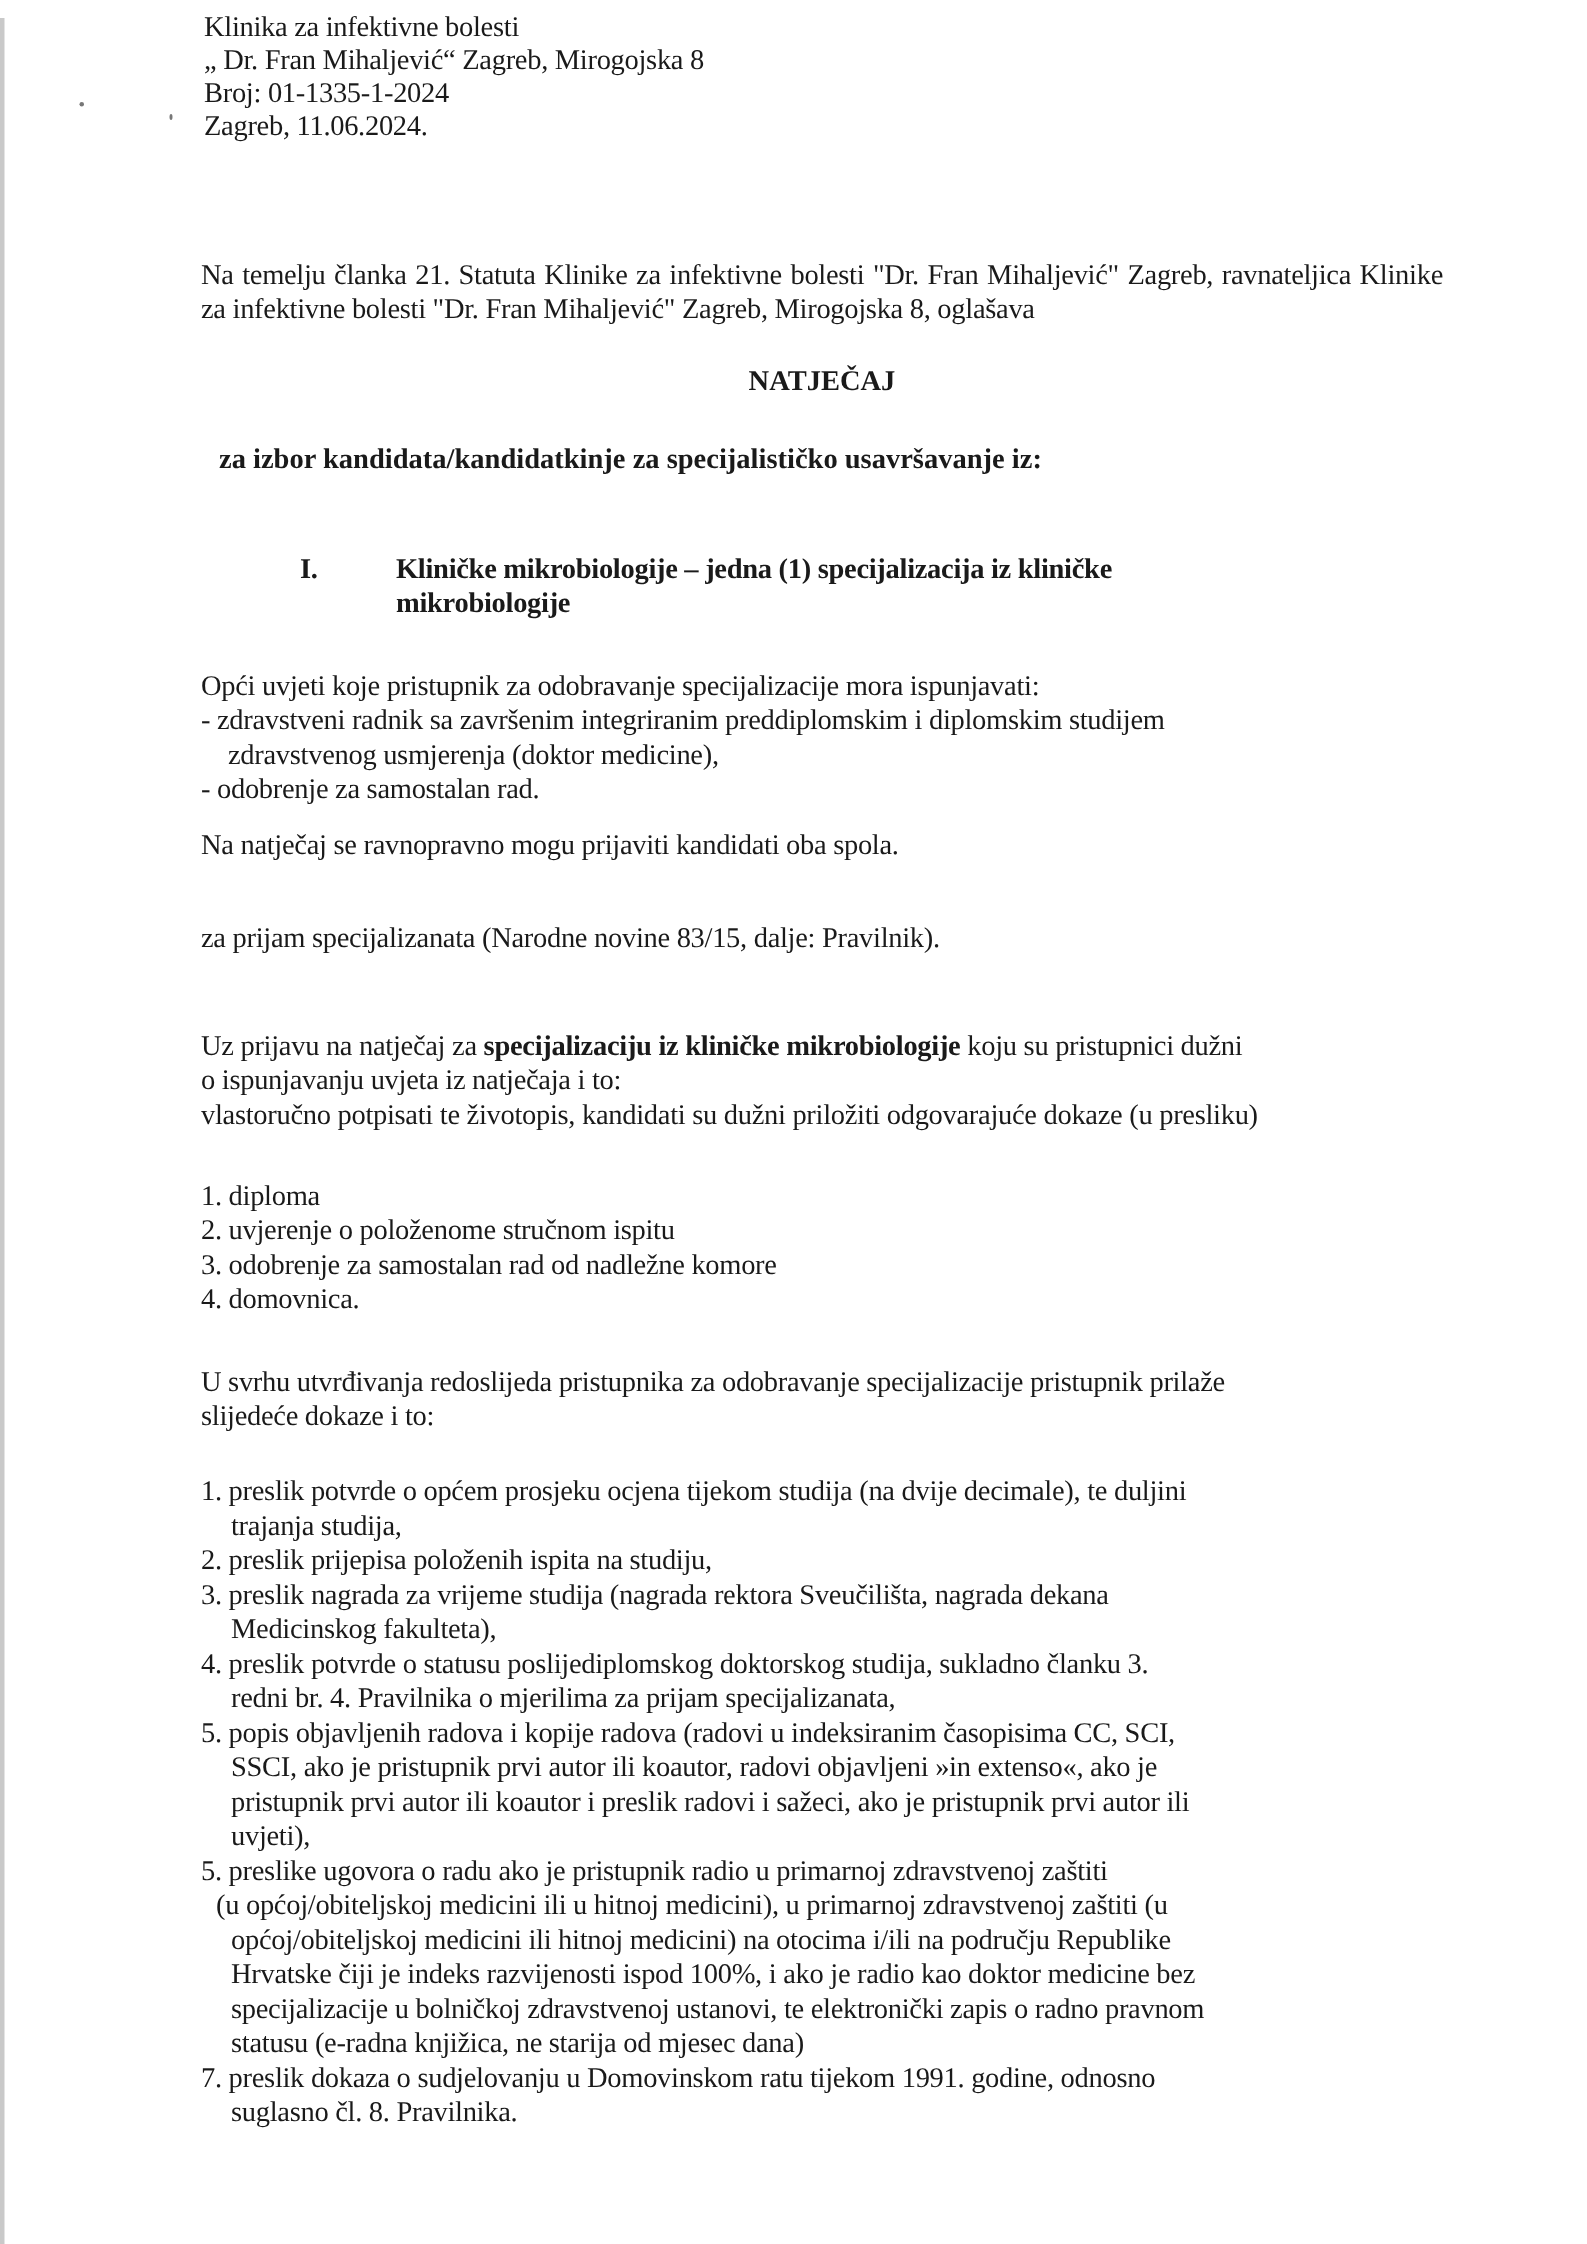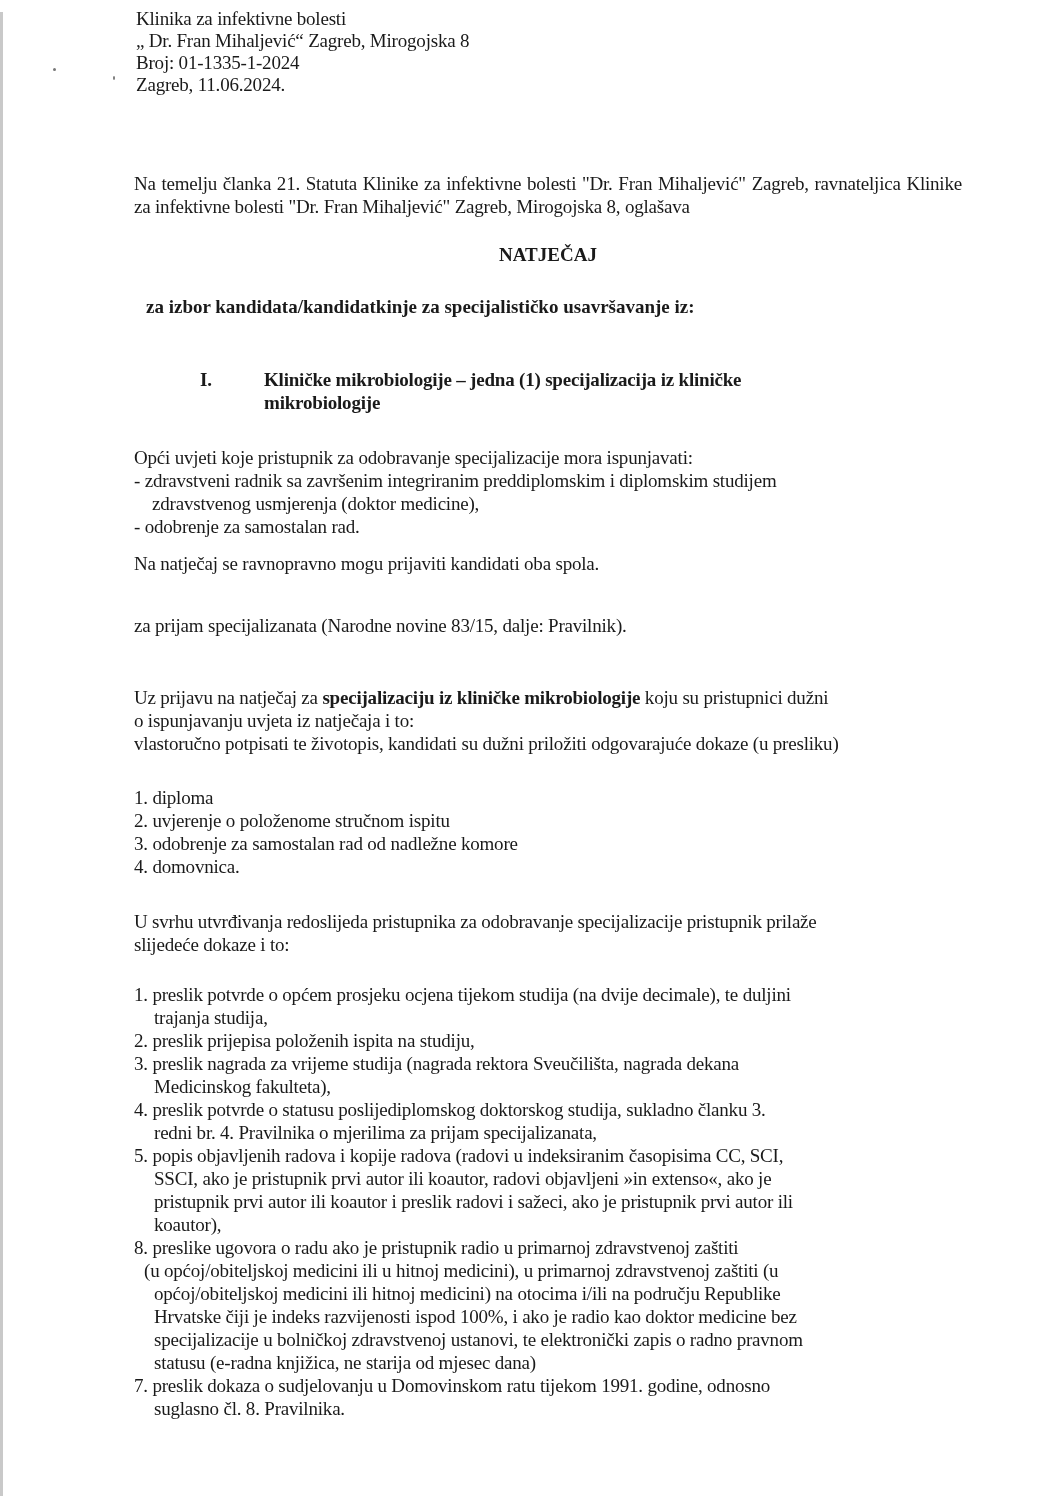--- a/index.html
+++ b/index.html
@@ -98,22 +98,22 @@
     <span class="li">1. preslik potvrde o općem prosjeku ocjena tijekom studija (na dvije decimale), te duljini</span>
     <span class="li ind2">trajanja studija,</span>
     <span class="li">2. preslik prijepisa položenih ispita na studiju,</span>
     <span class="li">3. preslik nagrada za vrijeme studija (nagrada rektora Sveučilišta, nagrada dekana</span>
     <span class="li ind2">Medicinskog fakulteta),</span>
     <span class="li">4. preslik potvrde o statusu poslijediplomskog doktorskog studija, sukladno članku 3.</span>
     <span class="li ind2">redni br. 4. Pravilnika o mjerilima za prijam specijalizanata,</span>
     <span class="li">5. popis objavljenih radova i kopije radova (radovi u indeksiranim časopisima CC, SCI,</span>
     <span class="li ind2">SSCI, ako je pristupnik prvi autor ili koautor, radovi objavljeni »in extenso«, ako je</span>
     <span class="li ind2">pristupnik prvi autor ili koautor i preslik radovi i sažeci, ako je pristupnik prvi autor ili</span>
-    <span class="li ind2">koautor),</span>
-    <span class="li">8. preslike ugovora o radu ako je pristupnik radio u primarnoj zdravstvenoj zaštiti</span>
+    <span class="li ind2">uvjeti),</span>
+    <span class="li">5. preslike ugovora o radu ako je pristupnik radio u primarnoj zdravstvenoj zaštiti</span>
     <span class="li ind3">(u općoj/obiteljskoj medicini ili u hitnoj medicini), u primarnoj zdravstvenoj zaštiti (u</span>
     <span class="li ind2">općoj/obiteljskoj medicini ili hitnoj medicini) na otocima i/ili na području Republike</span>
     <span class="li ind2">Hrvatske čiji je indeks razvijenosti ispod 100%, i ako je radio kao doktor medicine bez</span>
     <span class="li ind2">specijalizacije u bolničkoj zdravstvenoj ustanovi, te elektronički zapis o radno pravnom</span>
     <span class="li ind2">statusu (e-radna knjižica, ne starija od mjesec dana)</span>
     <span class="li">7. preslik dokaza o sudjelovanju u Domovinskom ratu tijekom 1991. godine, odnosno</span>
     <span class="li ind2">suglasno čl. 8. Pravilnika.</span>
   </div>
 
 </div>

